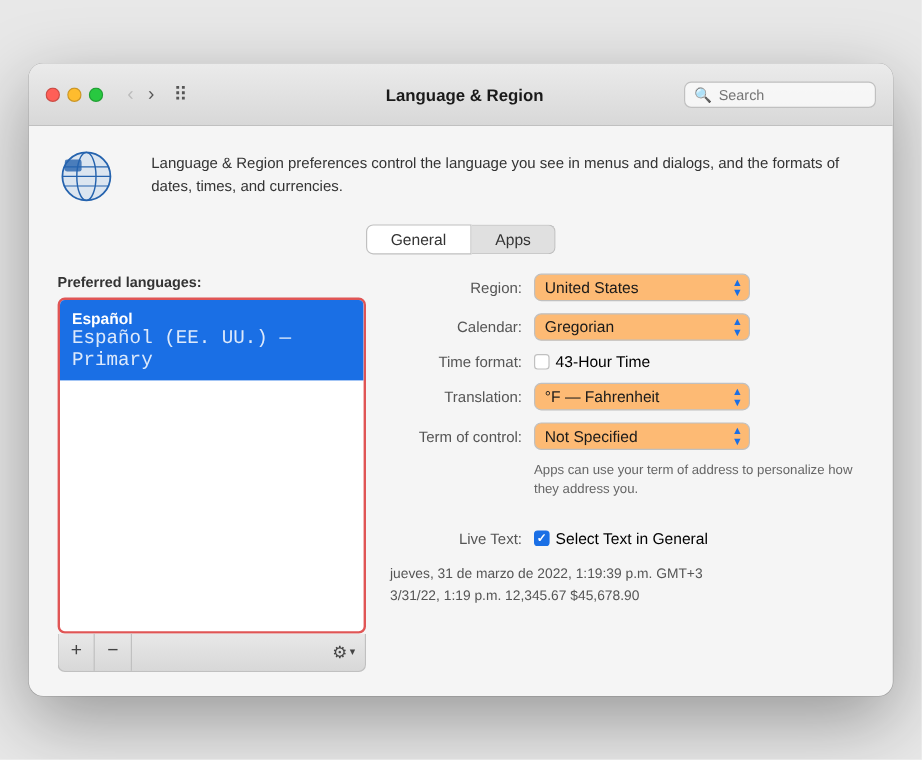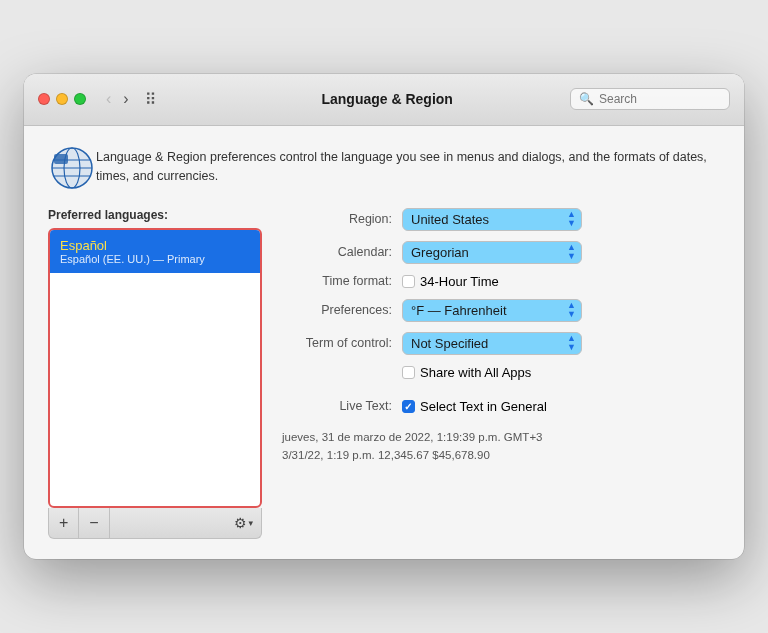--- a/index.html
+++ b/index.html
@@ -95,21 +95,21 @@
     }
     .search-icon-glyph { color: #888; font-size: 12px; }
     
     .content {
       padding: 18px 24px 20px;
     }
     
     .header-info {
       display: flex;
       align-items: flex-start;
-      gap: 0;
+      gap: 30px;
       margin-bottom: 16px;
     }
     .globe-icon-wrap {
       width: 48px;
       height: 48px;
       flex-shrink: 0;
       display: flex;
       align-items: center;
       justify-content: center;
     }
@@ -141,21 +141,21 @@
       background: white;
       font-weight: 500;
     }
     
     .main-layout {
       display: flex;
       gap: 20px;
     }
     
     .left-panel {
-      width: 214px;
+      width: 257px;
       flex-shrink: 0;
     }
     .preferred-label {
       font-size: 12px;
       font-weight: 600;
       color: #333;
       margin-bottom: 6px;
     }
     .languages-list {
       border: 2px solid #e05555;
@@ -164,24 +164,24 @@
       overflow: hidden;
       height: 280px;
     }
     .lang-item {
       padding: 8px 10px;
       cursor: pointer;
     }
     .lang-item.selected {
       background: #1a6fe5;
     }
-    .lang-item.selected .lang-name { color: #fde047; font-weight: 400; }
+    .lang-item.selected .lang-name { color: #ffffff; font-weight: 700; }
     .lang-item.selected .lang-sub { color: rgba(255,255,255,0.85); }
     .lang-name { font-size: 13px; color: #1a1a1a; }
-    .lang-sub { font-size: 11px; color: #777; }
+    .lang-sub { font-size: 16px; color: #777; font-family: Liberation Mono, monospace; }
     .list-toolbar {
       display: flex;
       align-items: center;
       border: 1px solid #c0c0c0;
       border-top: none;
       background: linear-gradient(to bottom, #e8e8e8, #d8d8d8);
       border-radius: 0 0 6px 6px;
     }
     .list-btn {
       background: none;
@@ -226,21 +226,21 @@
       flex: 1;
     }
     .select-wrap {
       position: relative;
       display: inline-flex;
       align-items: center;
     }
     .mac-select {
       appearance: none;
       -webkit-appearance: none;
-      background: #7dd3fc;
+      background: #fdba74;
       border: 1px solid #c0c0c0;
       border-radius: 6px;
       padding: 3px 28px 3px 8px;
       font-size: 13px;
       color: #1a1a1a;
       cursor: pointer;
       min-width: 180px;
       outline: none;
     }
     .time-row {
@@ -372,20 +372,24 @@
           <ellipse cx="22" cy="22" rx="8" ry="20" stroke="#2563ae" stroke-width="1.2" fill="none"></ellipse>
           <line x1="2" y1="22" x2="42" y2="22" stroke="#2563ae" stroke-width="1.2"></line>
           <line x1="4" y1="14" x2="40" y2="14" stroke="#2563ae" stroke-width="1"></line>
           <line x1="4" y1="30" x2="40" y2="30" stroke="#2563ae" stroke-width="1"></line>
           <rect x="4" y="8" width="14" height="10" rx="2" fill="#2563ae" opacity="0.8"></rect>
         </svg>
       </div>
       <p class="header-text">Language &amp; Region preferences control the language you see in menus and dialogs, and the formats of dates, times, and currencies.</p>
     </div>
 
+    <div class="tabs">
+      <button class="tab-btn active">General</button>
+      <button class="tab-btn">Apps</button>
+    </div>
 
     <div class="main-layout">
 
       <div class="left-panel">
         <div class="preferred-label">Preferred languages:</div>
         <div class="languages-list">
           <div class="lang-item selected">
             <div class="lang-name">Español</div>
             <div class="lang-sub">Español (EE. UU.) — Primary</div>
           </div>
@@ -430,27 +434,27 @@
               </div>
             </div>
           </div>
         </div>
 
         <div class="field-row">
           <div class="field-label">Time format:</div>
           <div class="field-value time-row">
             <label class="checkbox-wrap">
               <div class="mac-checkbox small-checkbox"></div>
-              <span>34-Hour Time</span>
+              <span>43-Hour Time</span>
             </label>
           </div>
         </div>
 
         <div class="field-row">
-          <div class="field-label">Preferences:</div>
+          <div class="field-label">Translation:</div>
           <div class="field-value">
             <div class="select-wrap">
               <select class="mac-select">
                 <option>°F — Fahrenheit</option>
               </select>
               <div class="chevron-updown">
                 <span>▲</span>
                 <span>▼</span>
               </div>
             </div>
@@ -468,24 +472,21 @@
                 <span>▲</span>
                 <span>▼</span>
               </div>
             </div>
           </div>
         </div>
 
         <div class="term-desc-row">
           <div class="field-label"></div>
           <div class="field-value">
-            <label class="checkbox-wrap">
-              <div class="mac-checkbox small-checkbox"></div>
-              <span>Share with All Apps</span>
-            </label>
+            <p class="field-desc">Apps can use your term of address to personalize how they address you.</p>
           </div>
         </div>
 
         <div class="field-row" style="margin-top:19px;">
           <div class="field-label">Live Text:</div>
           <div class="field-value time-row">
             <label class="checkbox-wrap">
               <div class="mac-checkbox small-checkbox checked"></div>
               <span>Select Text in General</span>
             </label>

